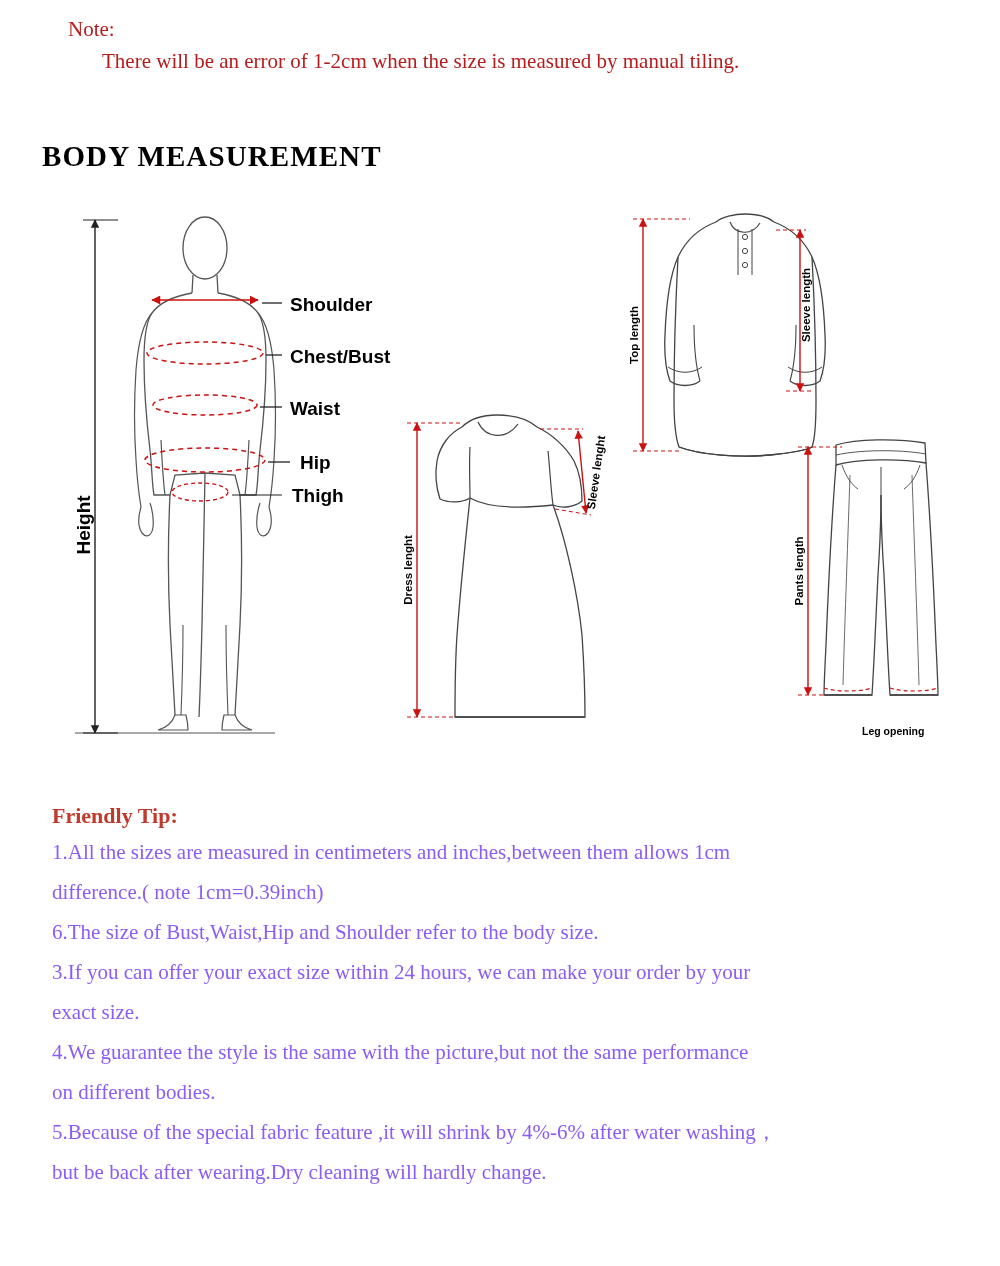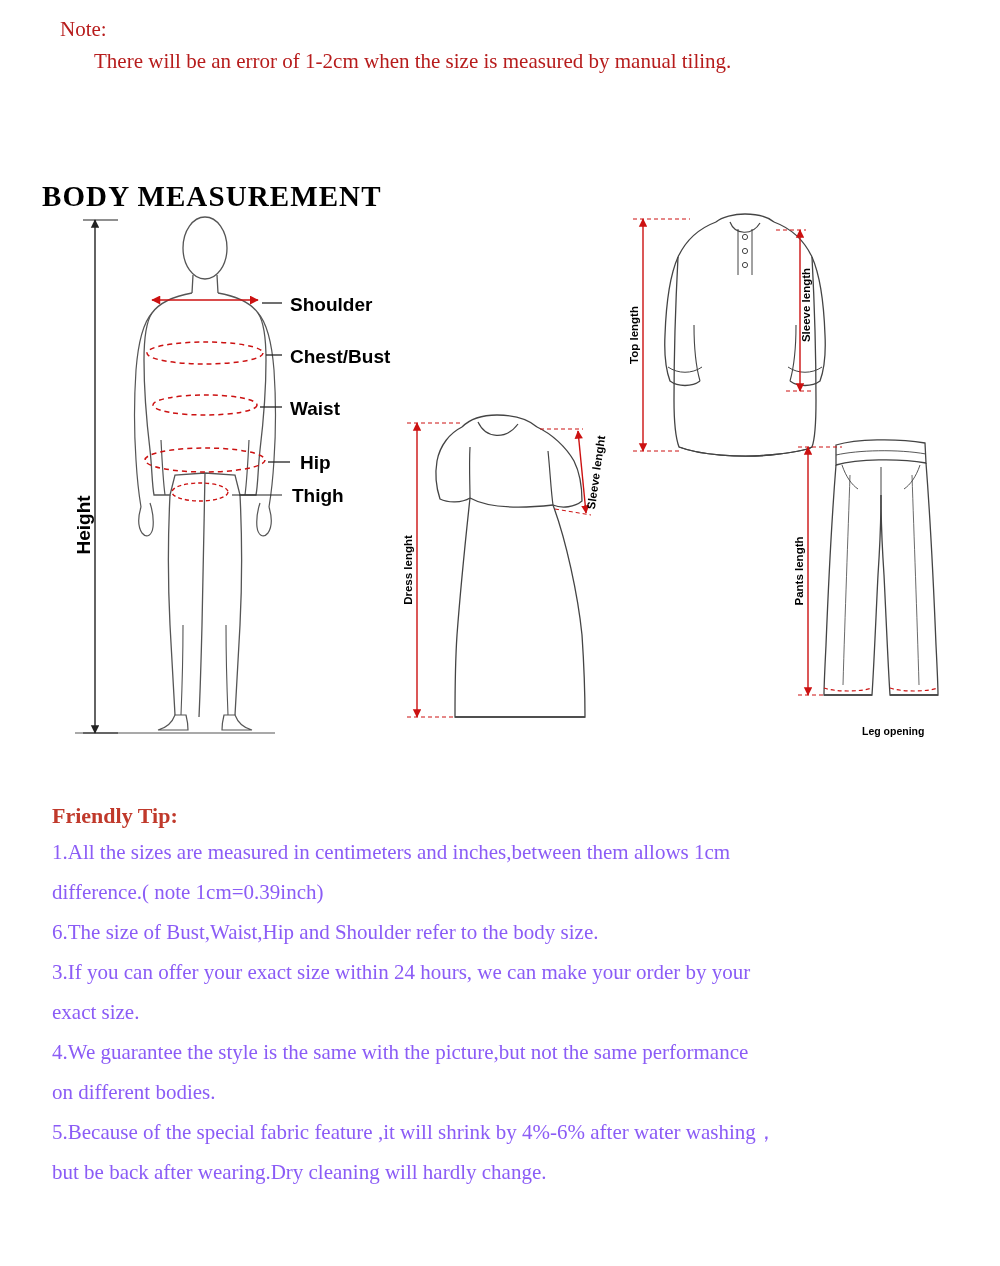--- a/index.html
+++ b/index.html
@@ -12,21 +12,21 @@
     height: 1266px;
     position: relative;
     font-family: "Liberation Serif", serif;
     color: #111111;
     overflow: hidden;
   }
 
   
   #note-block {
     position: absolute;
-    left: 60px;
+    left: 68px;
     top: 14px;
     width: 900px;
   }
   .note-label {
     font-family: "Liberation Serif", serif;
     font-size: 21px;
     color: #b71c1c;
     line-height: 30px;
   }
   .note-text {
@@ -40,21 +40,20 @@
   
   #section-title {
     position: absolute;
     left: 42px;
     top: 140px;
     font-family: "Liberation Serif", serif;
     font-weight: bold;
     font-size: 29px;
     letter-spacing: 1.1px;
     color: #000000;
-    margin-top: 40px;
   }
 
   
   #diagram-area {
     position: absolute;
     left: 0;
     top: 195px;
     width: 1000px;
     height: 570px;
   }

